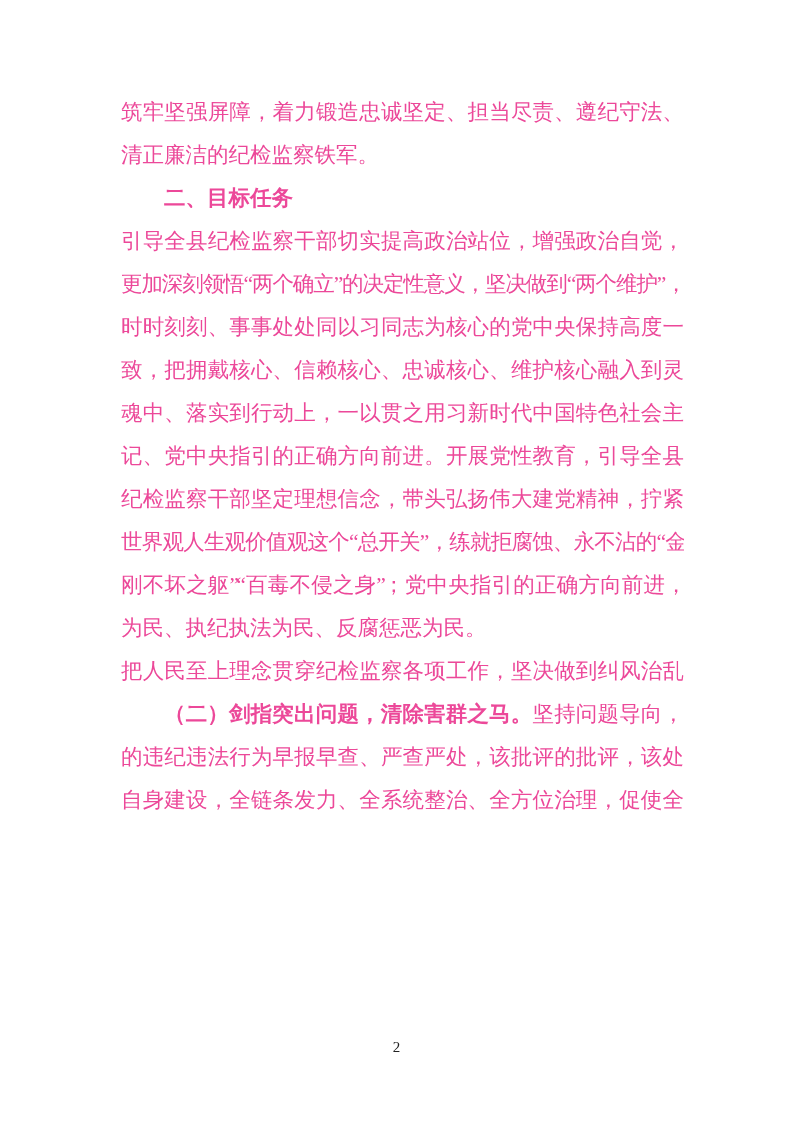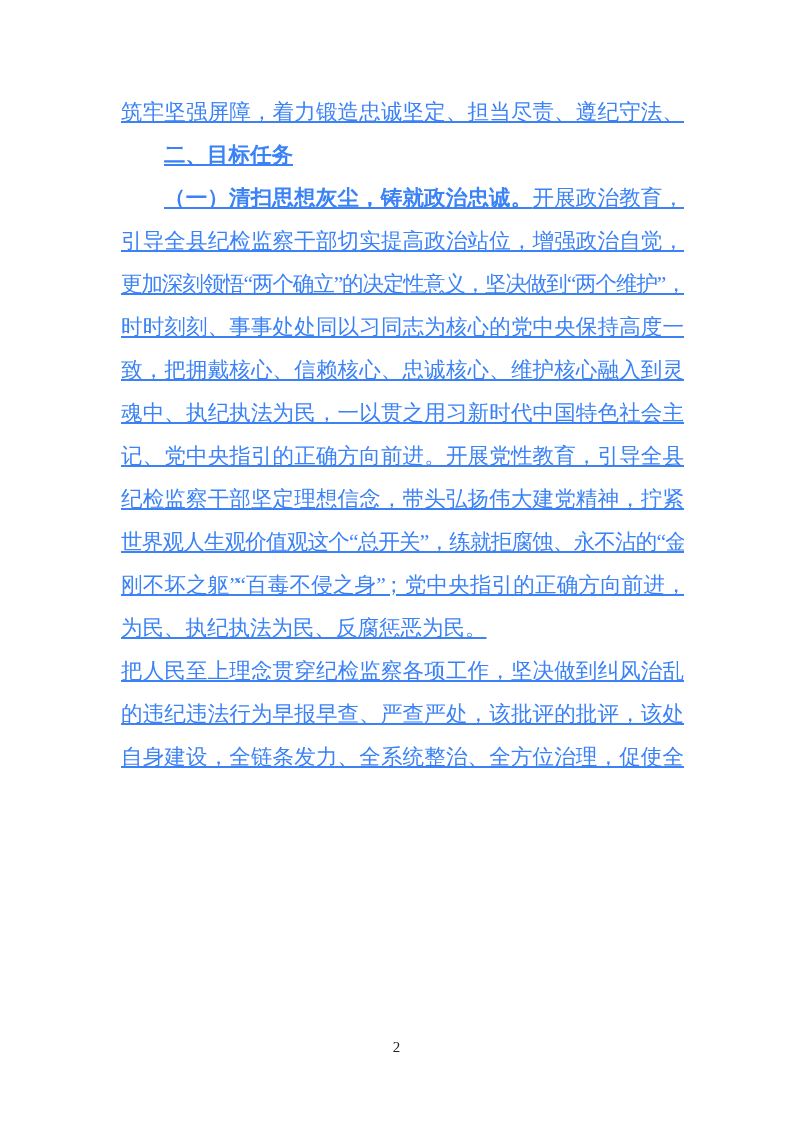--- a/index.html
+++ b/index.html
@@ -16,26 +16,25 @@
   }
   .content {
     position: absolute;
     left: 121px; top: 91px;
     width: 563px;
   }
   .line {
     height: 43px;
     line-height: 43px;
     font-size: 21.5px;
-    color: #3b82f6;
+    color: #ec4899;
     white-space: nowrap;
     overflow: hidden;
     text-align: justify;
     text-align-last: left;
-    text-decoration: underline;
   }
   .line.fill { text-align-last: justify; }
   .line.indent { text-indent: 43px; }
   .line.tight { letter-spacing: -2.8px; }
   .lead { font-weight: bold; }
   .footer {
     position: absolute;
     left: 0; top: 1036px;
     width: 793px; height: 22px;
     text-align: center;
@@ -46,48 +45,49 @@
   }
 </style>
 </head>
 <body>
 
 <div class="page">
   <div class="content">
 
     <div class="line fill"><span class="lead"></span><span>筑牢坚强屏障，着力锻造忠诚坚定、担当尽责、遵纪守法、</span></div>
 
+    <div class="line"><span class="lead"></span><span>清正廉洁的纪检监察铁军。</span></div>
 
     <div class="line indent"><span class="lead">二、目标任务</span><span></span></div>
 
-    <div class="line indent fill"><span class="lead">（一）清扫思想灰尘，铸就政治忠诚。</span><span>开展政治教育，</span></div>
 
     <div class="line fill"><span class="lead"></span><span>引导全县纪检监察干部切实提高政治站位，增强政治自觉，</span></div>
 
     <div class="line fill tight"><span class="lead"></span><span>更加深刻领悟“两个确立”的决定性意义，坚决做到“两个维护”，</span></div>
 
     <div class="line fill"><span class="lead"></span><span>时时刻刻、事事处处同以习同志为核心的党中央保持高度一</span></div>
 
     <div class="line fill"><span class="lead"></span><span>致，把拥戴核心、信赖核心、忠诚核心、维护核心融入到灵</span></div>
 
-    <div class="line fill"><span class="lead"></span><span>魂中、执纪执法为民，一以贯之用习新时代中国特色社会主</span></div>
+    <div class="line fill"><span class="lead"></span><span>魂中、落实到行动上，一以贯之用习新时代中国特色社会主</span></div>
 
 
     <div class="line fill"><span class="lead"></span><span>记、党中央指引的正确方向前进。开展党性教育，引导全县</span></div>
 
     <div class="line fill"><span class="lead"></span><span>纪检监察干部坚定理想信念，带头弘扬伟大建党精神，拧紧</span></div>
 
     <div class="line fill tight"><span class="lead"></span><span>世界观人生观价值观这个“总开关”，练就拒腐蚀、永不沾的“金</span></div>
 
     <div class="line fill tight"><span class="lead"></span><span>刚不坏之躯”“百毒不侵之身”；党中央指引的正确方向前进，</span></div>
 
     <div class="line"><span class="lead"></span><span>为民、执纪执法为民、反腐惩恶为民。</span></div>
 
     <div class="line fill"><span class="lead"></span><span>把人民至上理念贯穿纪检监察各项工作，坚决做到纠风治乱</span></div>
 
+    <div class="line indent fill"><span class="lead">（二）剑指突出问题，清除害群之马。</span><span>坚持问题导向，</span></div>
 
 
     <div class="line fill"><span class="lead"></span><span>的违纪违法行为早报早查、严查严处，该批评的批评，该处</span></div>
 
 
 
     <div class="line fill"><span class="lead"></span><span>自身建设，全链条发力、全系统整治、全方位治理，促使全</span></div>
 
   </div>
 

